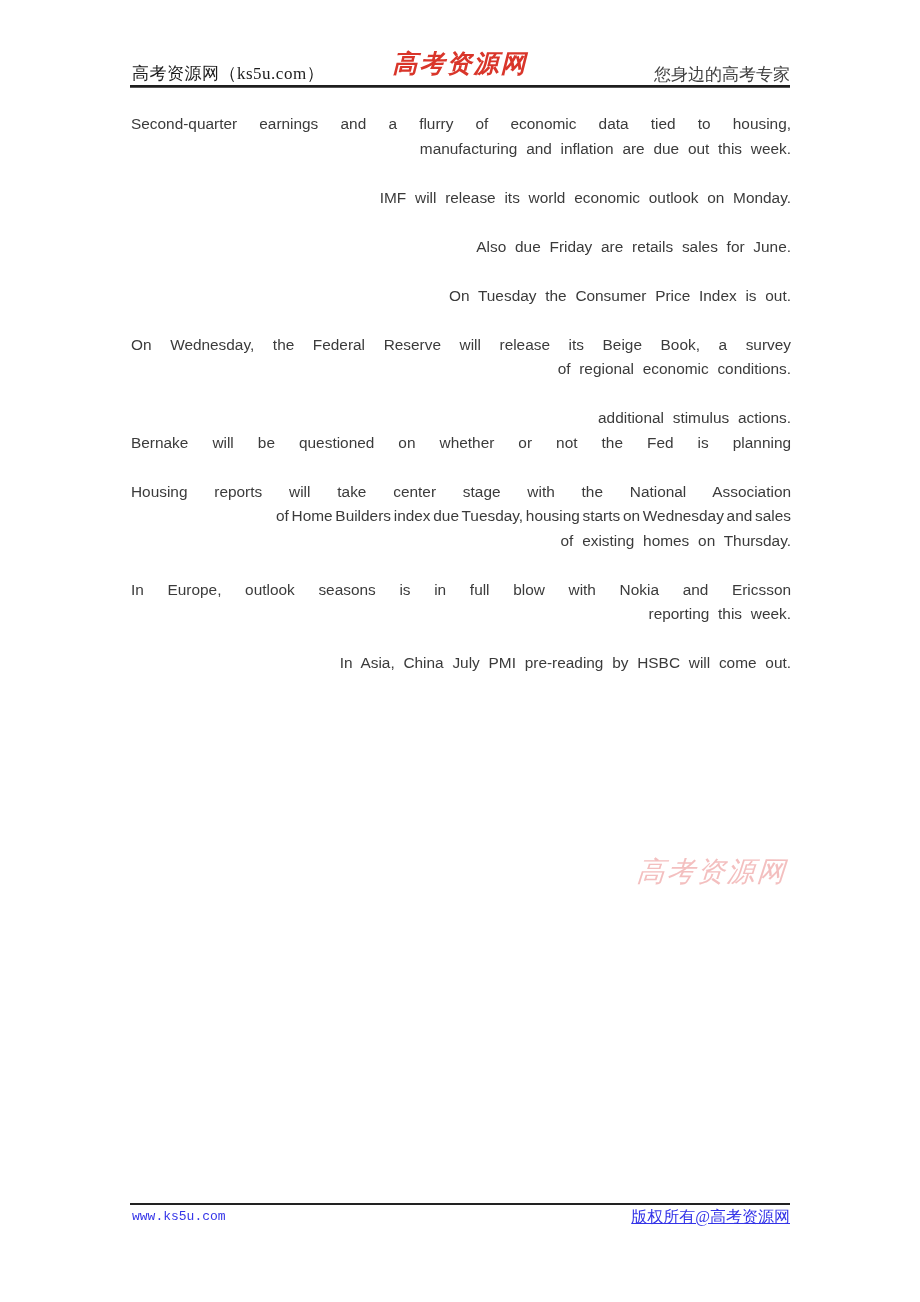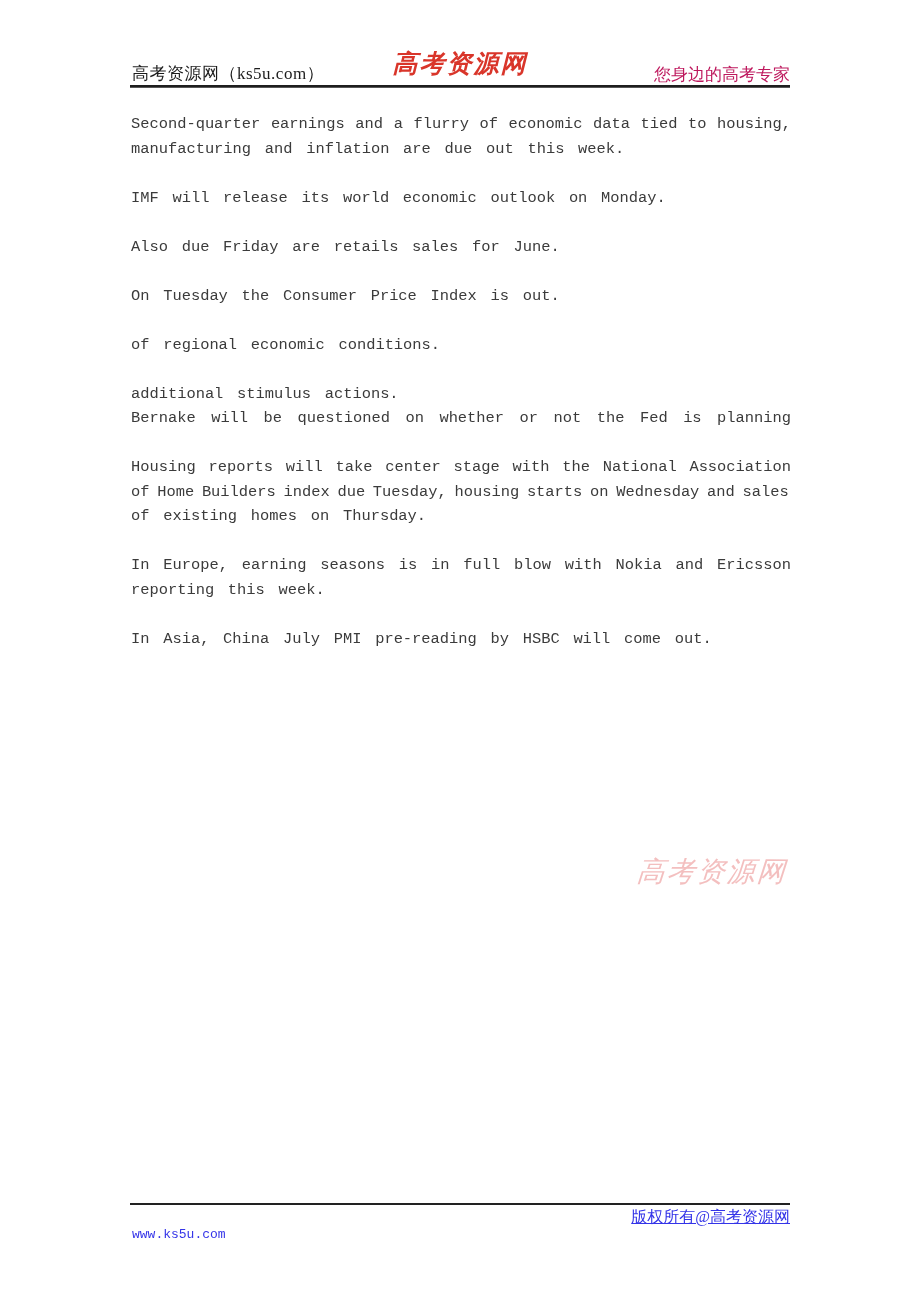--- a/index.html
+++ b/index.html
@@ -27,37 +27,37 @@
   .h-logo {
     position: absolute; left: 0; right: 0; top: 47px;
     text-align: center;
     font-size: 25px; font-weight: bold; font-style: italic;
     color: var(--logo-red);
     letter-spacing: 2px;
     font-family: "DejaVu Serif", serif;
   }
   .h-right {
     position: absolute; right: 130px; top: 63px;
-    font-size: 17px; color: #be185d;
+    font-size: 17px; color: #404040;
   }
   .header-rule {
     position: absolute; left: 130px; top: 85px;
     width: 660px; height: 3px;
     background: linear-gradient(to bottom, #1e1e1e 65%, #8a8a8a);
   }
   
   .doc-body {
     position: absolute; left: 131px; top: 112px;
     width: 660px;
-    font-family: Liberation Mono, monospace;
+    font-family: Liberation Sans, sans-serif;
     font-size: 15.4px;
     color: var(--text-color);
   }
   .para { margin-bottom: 24.5px; }
-  .line { line-height: 24.5px; }
+  .line { line-height: 24.5px; text-align: right; }
   .line.n { white-space: pre; word-spacing: 4.5px; }
   .line.j { white-space: normal; text-align: justify; text-align-last: justify; }
   .line.t { white-space: pre; word-spacing: -1.5px; }
   
   .watermark {
     position: absolute; left: 637px; top: 853px;
     font-size: 28px;
     font-family: "DejaVu Serif", serif;
     font-style: italic;
     color: var(--watermark-pink);
@@ -72,21 +72,20 @@
     width: 660px; height: 2px;
     background: var(--rule-color);
   }
   .f-left {
     position: absolute; left: 132px; top: 1209px;
     font-family: "Liberation Mono", "DejaVu Sans Mono", monospace;
     font-size: 13px;
     color: var(--footer-blue);
     text-decoration: none;
     cursor: pointer;
-    margin-top: 18px;
   }
   .f-right {
     position: absolute; right: 130px; top: 1207px;
     font-size: 16px;
     color: var(--footer-blue);
     text-decoration: underline;
   }
 </style>
 </head>
 <body>
@@ -109,33 +108,34 @@
       <div class="para">
         <div class="line n">IMF will release its world economic outlook on Monday.</div>
       </div>
       <div class="para">
         <div class="line n">Also due Friday are retails sales for June.</div>
       </div>
       <div class="para">
         <div class="line n">On Tuesday the Consumer Price Index is out.</div>
       </div>
       <div class="para">
+        <div class="line j">On Wednesday, the Federal Reserve will release its Beige Book, a survey</div>
         <div class="line n">of regional economic conditions.</div>
       </div>
       <div class="para">
         <div class="line n">additional stimulus actions.</div>
         <div class="line j">Bernake will be questioned on whether or not the Fed is planning</div>
       </div>
       <div class="para">
         <div class="line j">Housing reports will take center stage with the National Association</div>
         <div class="line t">of Home Builders index due Tuesday, housing starts on Wednesday and sales</div>
         <div class="line n">of existing homes on Thursday.</div>
       </div>
       <div class="para">
-        <div class="line j">In Europe, earning seasons is in full blow with Nokia and Ericsson</div>
+        <div class="line j">In Europe, outlook seasons is in full blow with Nokia and Ericsson</div>
         <div class="line n">reporting this week.</div>
       </div>
       <div class="para">
         <div class="line n">In Asia, China July PMI pre-reading by HSBC will come out.</div>
       </div>
     </div>
 
   <div class="watermark">高考资源网</div>
 
   <div class="footer-rule"></div>

